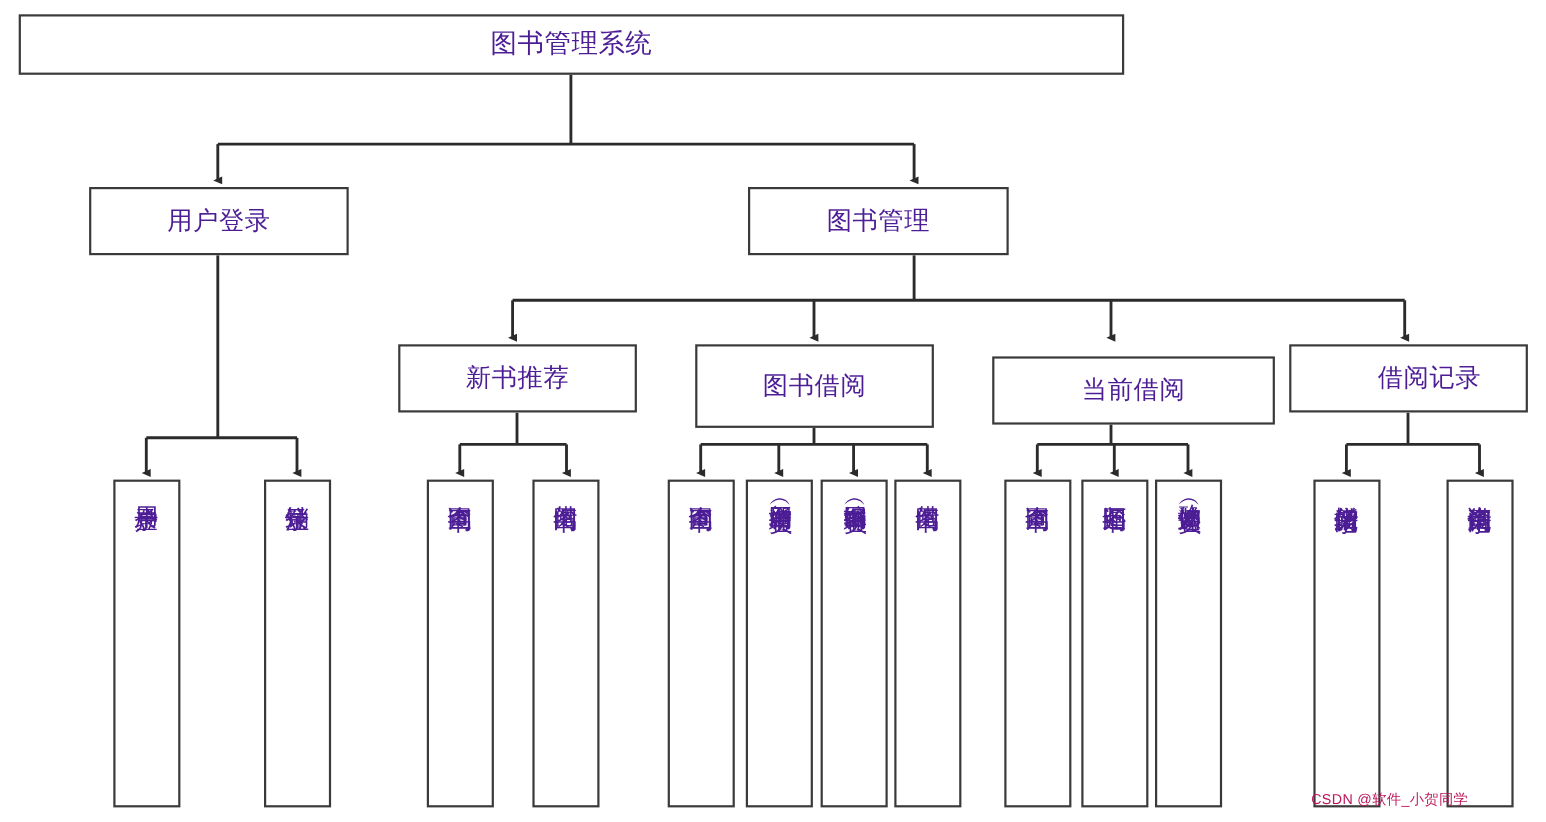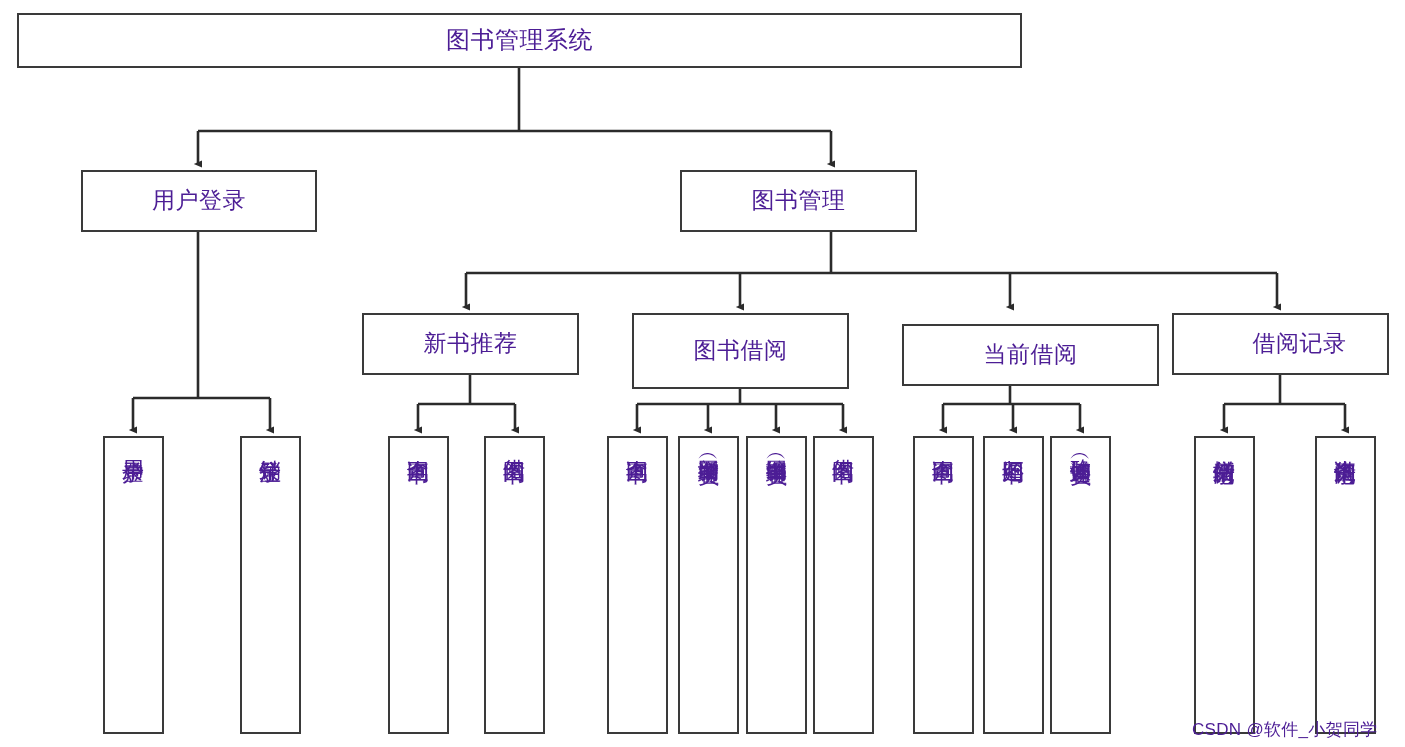--- a/index.html
+++ b/index.html
@@ -60,22 +60,22 @@
     font-size: 22px;
     line-height: 1.05;
     letter-spacing: 1px;
     white-space: nowrap;
   }
   .node.v.tall .node-label {
     font-size: 21px;
   }
   .watermark {
     position: absolute;
-    font-size: 17px;
-    color: #4c1d95;
+    font-size: 13px;
+    color: #be185d;
     white-space: nowrap;
     letter-spacing: 0.3px;
   }
 </style>
 </head>
 <body>
 
 <div id="diagram-root">
 
   <svg class="edges" viewBox="0 0 1405 747" width="1405" height="747">

